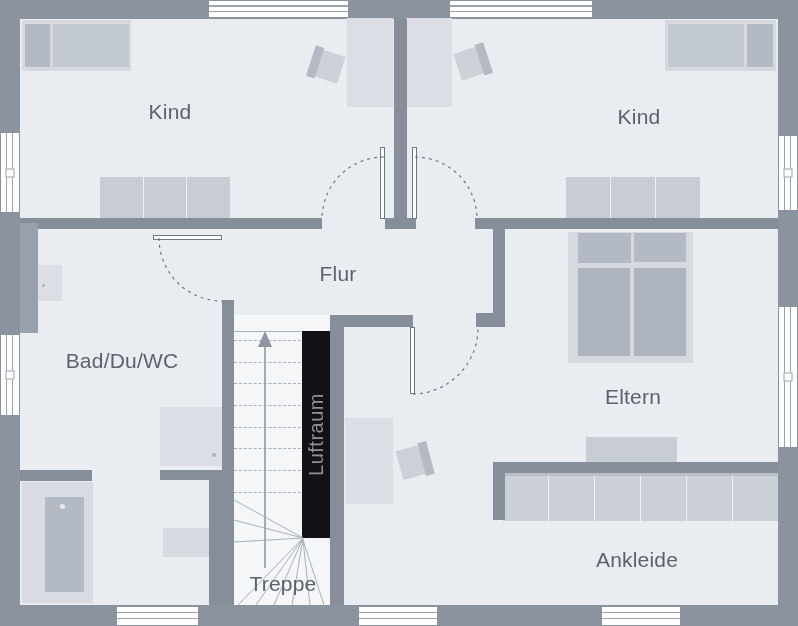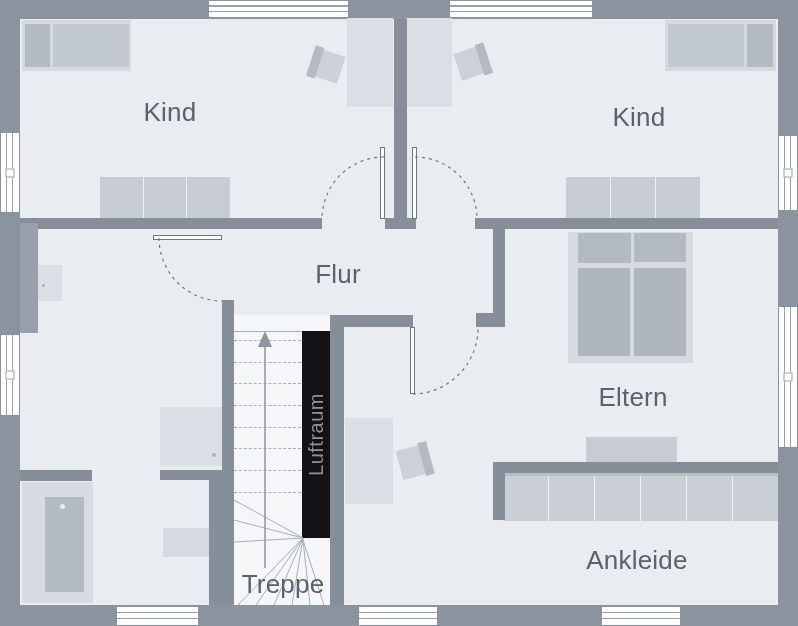--- a/index.html
+++ b/index.html
@@ -23,21 +23,21 @@
   .mattress{background:#c3c9d1;}
   .e-mattress{background:#aeb5bf;}
   .pillow{background:var(--furn_dark);}
   .win{background:#fff;}
   .win-h{background:linear-gradient(to bottom,#fff 0 28%,var(--glazing) 28% 35%,#fff 35% 62%,var(--glazing) 62% 69%,#fff 69% 100%);}
   .win-v{background:linear-gradient(to right,#fff 0 28%,var(--glazing) 28% 35%,#fff 35% 62%,var(--glazing) 62% 69%,#fff 69% 100%);}
   .win .pane{position:absolute;width:7px;height:7px;border:1px solid var(--glazing);background:#fff;left:50%;top:50%;transform:translate(-50%,-50%);}
   .door-leaf{background:#fff;border:1px solid var(--door_line);}
   .tread{border-top:1px dashed var(--line);height:0;}
   .treadsolid{background:var(--line);height:1px;}
-  .room-label{color:var(--label_text);font-size:26px;letter-spacing:.2px;transform:translate(-50%,-50%);white-space:nowrap;text-align:center;}
+  .room-label{color:var(--label_text);font-size:21px;letter-spacing:.2px;transform:translate(-50%,-50%);white-space:nowrap;text-align:center;}
   .dresser{display:flex;gap:1px;background:#eef1f5;}
   .dresser>div{flex:1;background:var(--furn);}
   .wardrobe{display:flex;gap:1px;background:#eef1f5;border-top:4px solid #b9bfc7;}
   .wardrobe>div{flex:1;background:#cbd0d7;}
   .chair{position:absolute;}
   .chair .seat{position:absolute;inset:0;background:#ccd1d8;}
   .chair .back{position:absolute;top:-2px;bottom:-2px;width:9px;background:var(--furn_dark);}
   .back-left{left:-4px;} .back-right{right:-4px;}
   .voidbar{background:var(--void);display:flex;align-items:center;justify-content:center;}
   .voidbar span{transform:rotate(-90deg);color:var(--void_text);font-size:20px;letter-spacing:.5px;white-space:nowrap;}
@@ -183,17 +183,18 @@
     </g>
     <g>
       <line x1="265" y1="568" x2="265" y2="346" stroke="#8d95a0" stroke-width="1.5"></line>
       <polygon points="265,331 258,347 272,347" fill="#8d95a0"></polygon>
     </g>
   </svg>
 
   <div class="abs room-label" style="left:170px;top:112px;">Kind</div>
   <div class="abs room-label" style="left:639px;top:117px;">Kind</div>
   <div class="abs room-label" style="left:338px;top:274px;">Flur</div>
+  <div class="abs room-label" style="left:122px;top:361px;">Bad/Du/WC</div>
   <div class="abs room-label" style="left:633px;top:397px;">Eltern</div>
   <div class="abs room-label" style="left:637px;top:560px;">Ankleide</div>
   <div class="abs room-label" style="left:283px;top:584px;">Treppe</div>
 
 </div>
 
 </body></html>

